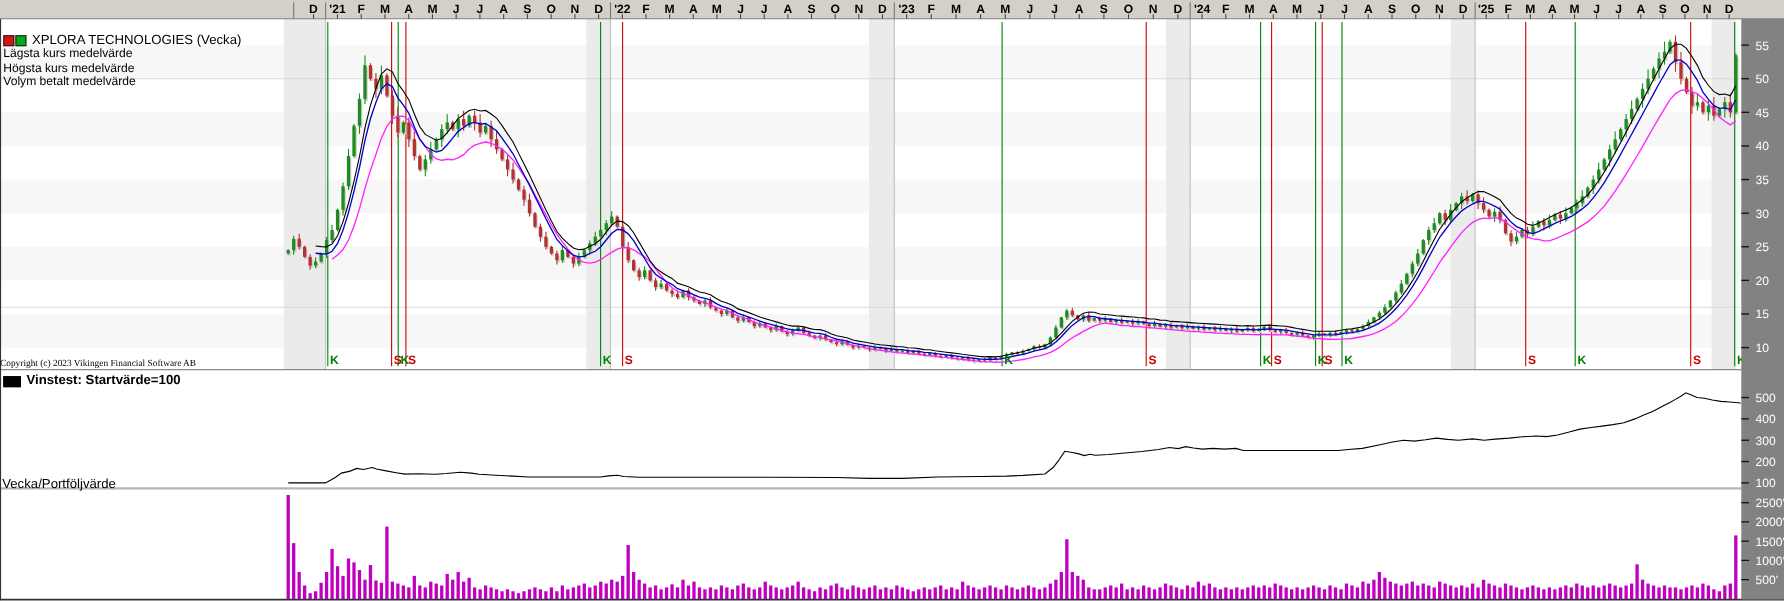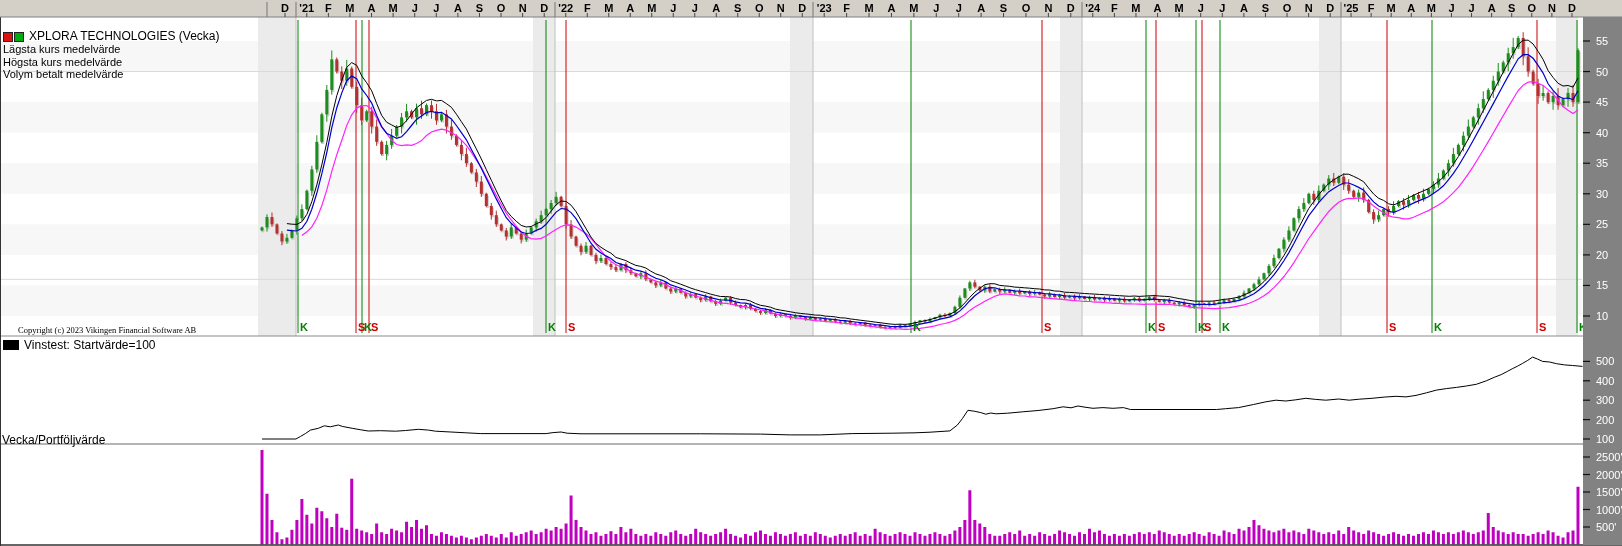--- a/index.html
+++ b/index.html
@@ -11,22 +11,22 @@
   #chart-svg{position:absolute;left:0;top:0;}
   .ovl{position:absolute;color:#000;white-space:nowrap;}
   #legend{left:3px;top:18px;font-size:12px;line-height:13px;}
   .leg-row{display:flex;align-items:center;height:13px;margin-top:12px;}
   .sw{display:inline-block;width:8px;height:8px;margin-right:1px;border:1px solid #222;}
   .sw-red{background:#dd1111;}
   .sw-green{background:#00aa11;margin-right:5px;}
   .sw-black{background:#000;width:14px;height:8px;margin-right:5px;border:1px solid #000;}
   #legend .l1{font-size:12px;}
   #legend .l2{font-size:11px;line-height:12.5px;}
-  #copyright{left:18px;top:325px;font-size:8.5px;font-family:"Liberation Serif", serif;}
-  #vinstest-legend{left:3px;top:338px;font-size:12px;display:flex;align-items:center;}
+  #copyright{left:0;top:325px;font-size:8.5px;font-family:"Liberation Serif", serif;}
+  #vinstest-legend{left:3px;top:338px;font-size:12px;display:flex;align-items:flex-end;font-weight:bold;}
   #volume-label{left:2px;top:433px;font-size:12px;}
 </style>
 </head>
 <body>
 
 <div id="win">
 
   <svg id="chart-svg" width="1622" height="546">
       <rect x="0" y="17" width="1582" height="319" fill="#ffffff"></rect>
       <rect x="0" y="41" width="1582" height="30.55" fill="#f7f7f7"></rect>

